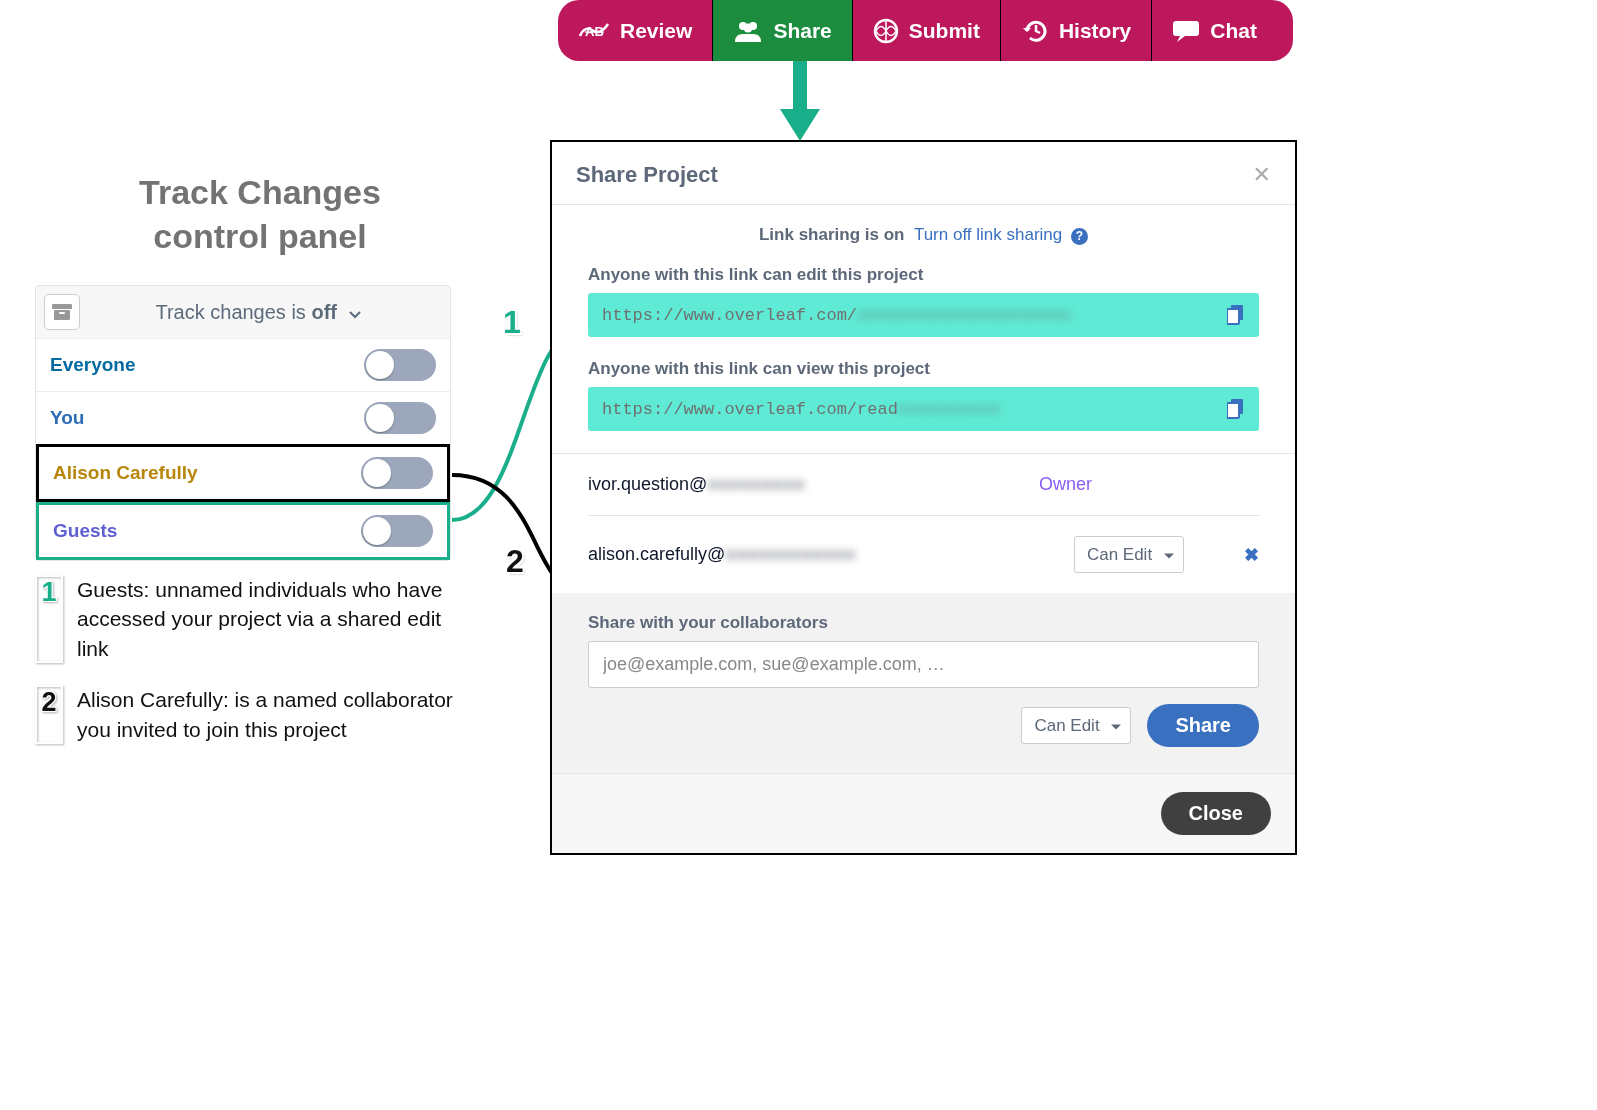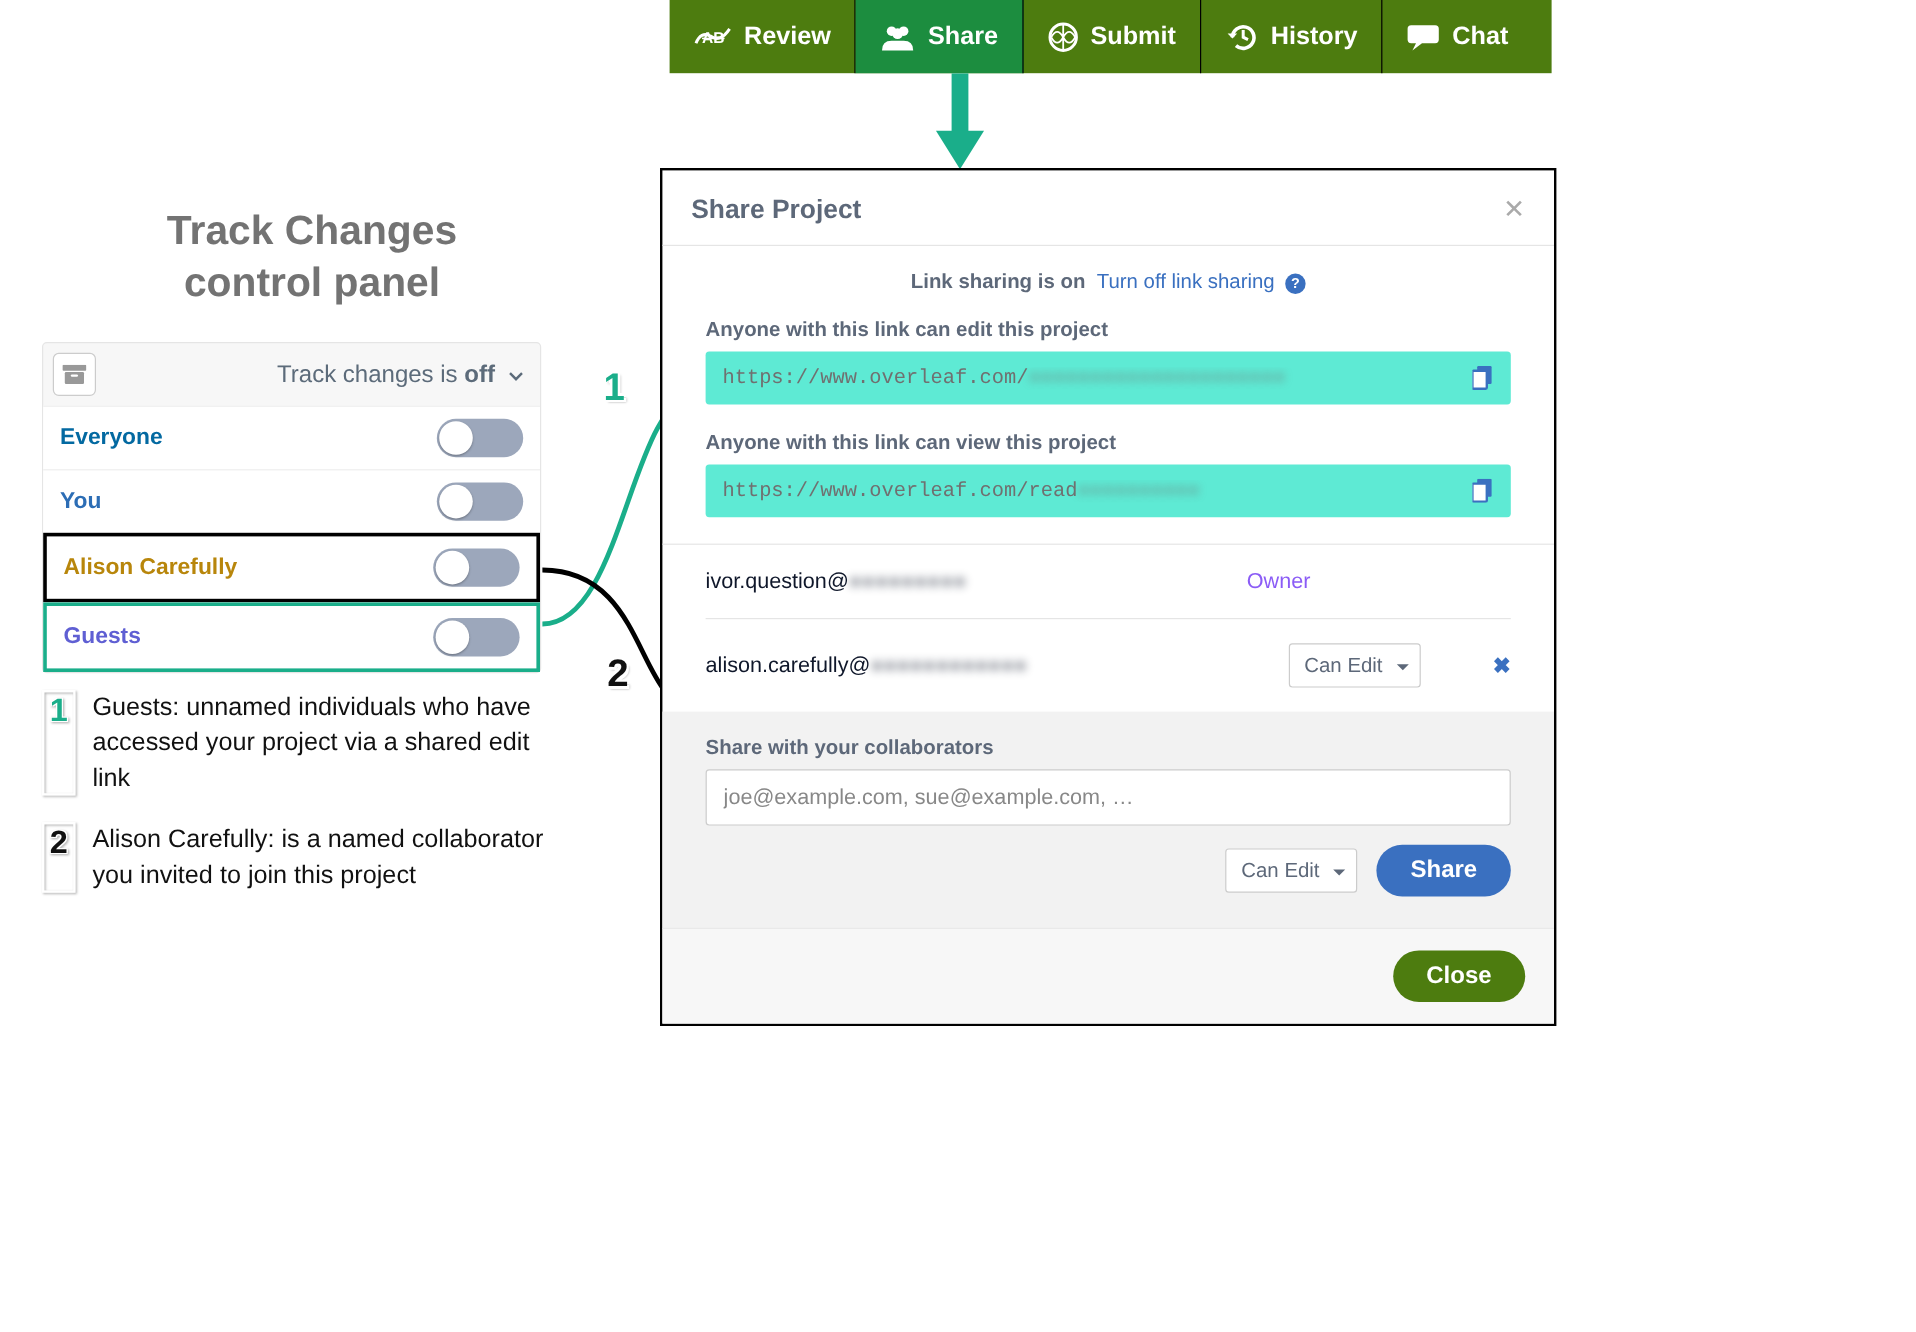--- a/index.html
+++ b/index.html
@@ -1,34 +1,34 @@
 <!DOCTYPE html>
 <html><head>
 <meta charset="utf-8">
 <style>
   * { box-sizing: border-box; margin: 0; padding: 0; }
   body { font-family: "Helvetica Neue", Arial, sans-serif; background: #fff; width: 1597px; height: 1110px; position: relative; }
   
   
-  .toolbar { position: absolute; top: 0; left: 558px; width: 735px; height: 61px; background: #4d7c0f; display: flex; align-items: stretch; }
+  .toolbar { position: absolute; top: 0; left: 558px; width: 735px; height: 61px; background: #be185d; display: flex; align-items: stretch; border-radius: 21px; }
   .toolbar-item { display: flex; align-items: center; justify-content: center; padding: 0 20px; color: #fff; font-size: 21px; font-weight: 600; cursor: pointer; gap: 10px; border-right: 1px solid #000; }
   .toolbar-item.active { background: #1c8d3f; }
   .toolbar-item .icon { display: inline-flex; }
   
   
   .big-arrow { position: absolute; left: 775px; top: 61px; }
   
   
   .left-title { position: absolute; left: 70px; top: 170px; width: 380px; text-align: center; font-size: 34px; font-weight: 700; line-height: 1.3; color: #737373; }
   
   
   .tc-panel { position: absolute; left: 35px; top: 285px; width: 416px; background: #f7f7f7; border: 1px solid #e5e5e5; border-radius: 4px; }
   .tc-top { display: flex; align-items: center; padding: 8px 14px 8px 8px; }
   .tc-archive { width: 36px; height: 36px; border: 1px solid #ccc; border-radius: 5px; display: flex; align-items: center; justify-content: center; background: #fff; color: #888; }
-  .tc-status { flex: 1; text-align: right; color: #5c6b7a; font-size: 20px; }
+  .tc-status { flex: 1; text-align: center; color: #5c6b7a; font-size: 20px; }
   .tc-status strong { font-weight: 700; }
   .tc-row { display: flex; align-items: center; justify-content: space-between; padding: 10px 14px; background: #fff; border-top: 1px solid #eee; }
   .tc-row .name { font-size: 19px; font-weight: 600; }
   .name-everyone { color: #0369a1; }
   .name-you { color: #2c6db5; }
   .name-alison { color: #b8860b; }
   .name-guests { color: #5f5fd3; }
   .row-alison { border: 3px solid #000; }
   .row-guests { border: 3px solid #1aae8a; }
   
@@ -75,21 +75,21 @@
   .select-wrap::after { content: ""; position: absolute; right: 10px; top: 50%; transform: translateY(-30%); border-left: 5px solid transparent; border-right: 5px solid transparent; border-top: 5px solid #5d6879; pointer-events: none; }
   .remove-x { color: #3a70c0; font-weight: 700; font-size: 18px; margin-left: 60px; cursor: pointer; }
   
   .share-section { background: #f2f2f2; margin: 0 -36px; padding: 20px 36px 26px; }
   .collab-input { width: 100%; border: 1px solid #ccc; padding: 12px 14px; font-size: 18px; border-radius: 3px; margin-bottom: 16px; color: #333; }
   .collab-input::placeholder { color: #888; }
   .share-row2 { display: flex; justify-content: flex-end; align-items: center; gap: 16px; }
   .btn-share-pill { background: #3a70c0; color: #fff; border: none; border-radius: 22px; padding: 10px 28px; font-size: 20px; font-weight: 600; cursor: pointer; }
   
   .modal-footer { background: #f7f7f7; border-top: 1px solid #e5e5e5; padding: 18px 24px; text-align: right; }
-  .btn-close { background: #4d7c0f; color: #fff; border: none; border-radius: 22px; padding: 10px 28px; font-size: 20px; font-weight: 600; cursor: pointer; }
+  .btn-close { background: #404040; color: #fff; border: none; border-radius: 22px; padding: 10px 28px; font-size: 20px; font-weight: 600; cursor: pointer; }
   
   
   .connectors { position: absolute; left: 0; top: 0; pointer-events: none; }
 </style>
 </head>
 <body>
 
 <div class="toolbar">
   <div class="toolbar-item">
     <span class="icon">

